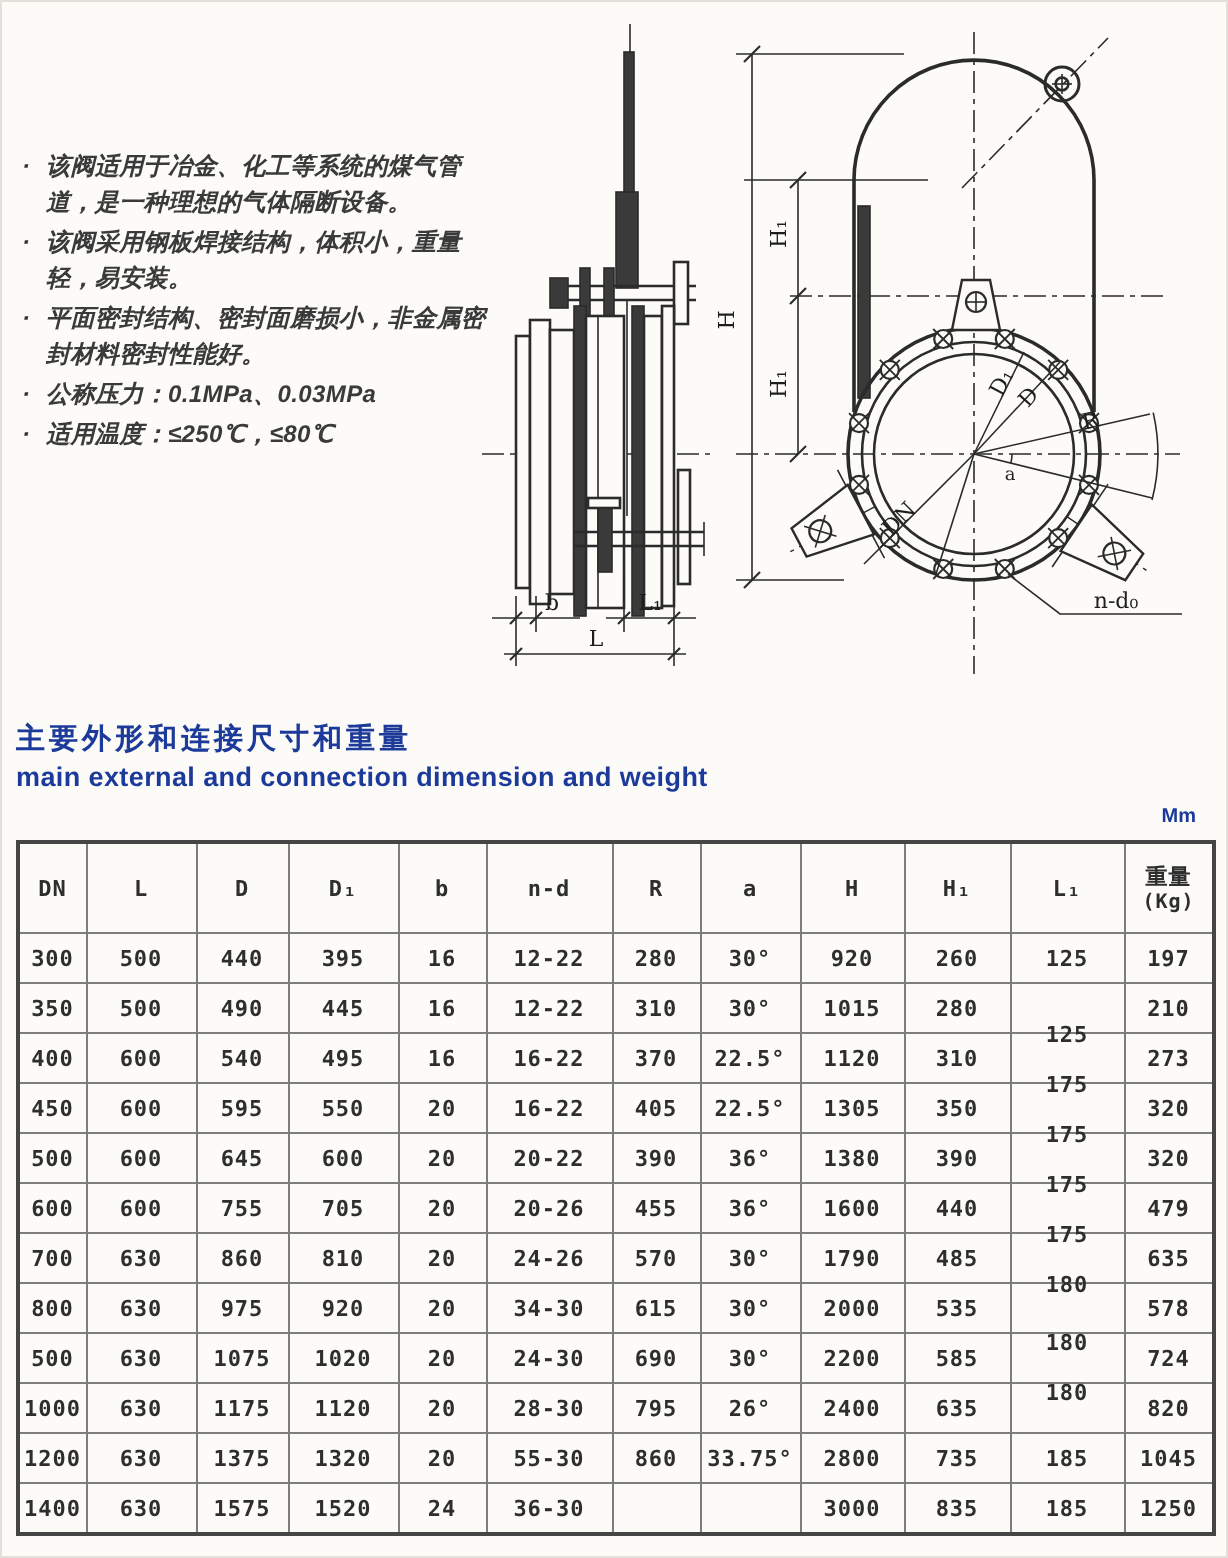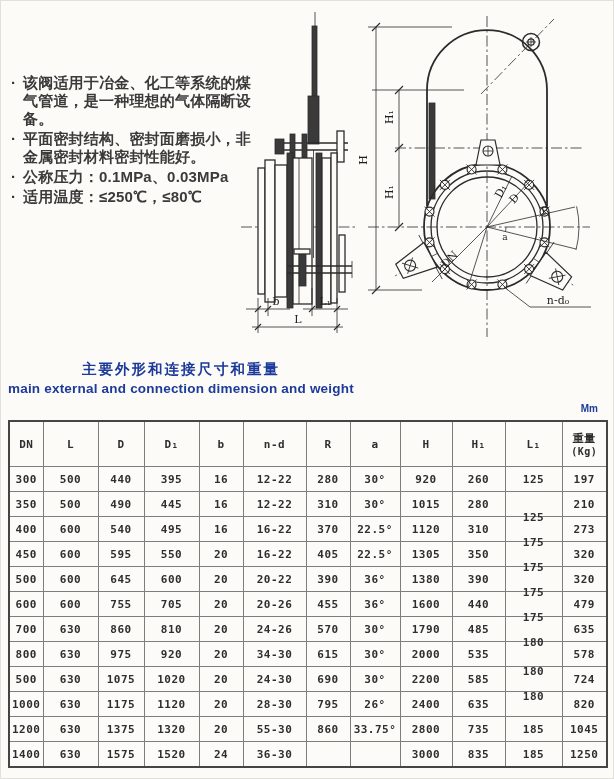--- a/index.html
+++ b/index.html
@@ -13,24 +13,25 @@
     box-shadow: inset 0 0 0 1px #e2e0da;
   }
   
   .intro {
     position: absolute; left: 10px; top: 74px; width: 242px;
     list-style: none; margin: 0; padding: 0;
   }
   .intro li {
     position: relative;
     padding-left: 13px;
-    font-size: 15px; line-height: 18px;
+    font-size: 12px; line-height: 18px;
     color: #3a3a3a; font-weight: 700;
     letter-spacing: 0.2px;
     margin-bottom: 2px;
+    font-style: italic;
   }
   .intro li::before {
     content: "\00B7";
     position: absolute; left: 1px; top: 0;
     font-weight: 900; color: #333;
   }
   
   .drawings { position: absolute; left: 235px; top: 8px; }
   .drawings line, .drawings path, .drawings circle, .drawings rect, .drawings polyline {
     stroke: #2b2b2b; fill: none; stroke-width: 1.3; stroke-linecap: butt;
@@ -41,21 +42,21 @@
   .drawings .white { fill: #fcfbf8; }
   .drawings .cl    { stroke-width: 0.8; stroke-dasharray: 11 3 2.5 3; }
   .drawings .tick  { stroke-width: 1.1; }
   .drawings text {
     font-family: "DejaVu Serif", serif;
     font-size: 11px; fill: #1e1e1e;
     stroke: none; text-anchor: middle; font-style: normal;
   }
   .drawings text.small { font-size: 9px; }
   
-  .section-title { position: absolute; left: 8px; top: 360px; text-align: center; }
+  .section-title { position: absolute; left: 8px; top: 360px; }
   .sec-zh { font-size: 14.5px; font-weight: bold; color: #1c3a99; letter-spacing: 2px; }
   .sec-en { font-size: 13.5px; font-weight: bold; color: #1c3a99; margin-top: 2px; letter-spacing: 0.2px; }
   .unit-label {
     position: absolute; right: 16px; top: 403px;
     font-size: 10px; font-weight: bold; color: #1c3a99;
   }
   
   .dim-table {
     position: absolute; left: 8px; top: 420px;
     width: 598px;
@@ -78,20 +79,21 @@
   .dim-table td span.shift-down { top: 13px; z-index: 2; }
   .dim-table td span.shift-up   { top: -8px; z-index: 2; }
 </style>
 </head>
 <body>
 
 <div class="page">
 
   <ul class="intro">
       <li>该阀适用于冶金、化工等系统的煤气管道，是一种理想的气体隔断设备。</li>
+      <li>该阀采用钢板焊接结构，体积小，重量轻，易安装。</li>
       <li>平面密封结构、密封面磨损小，非金属密封材料密封性能好。</li>
       <li>公称压力：0.1MPa、0.03MPa</li>
       <li>适用温度：≤250℃，≤80℃</li>
     </ul>
 
   <svg class="drawings" width="379" height="348" viewBox="235 8 379 348">
     <defs>
       <g id="bolt">
         <circle r="4.5" class="white" style="stroke:#2b2b2b;stroke-width:1.1;fill:#fcfbf8"></circle>
         <line x1="-5" y1="-5" x2="5" y2="5" style="stroke:#2b2b2b;stroke-width:0.9"></line>

